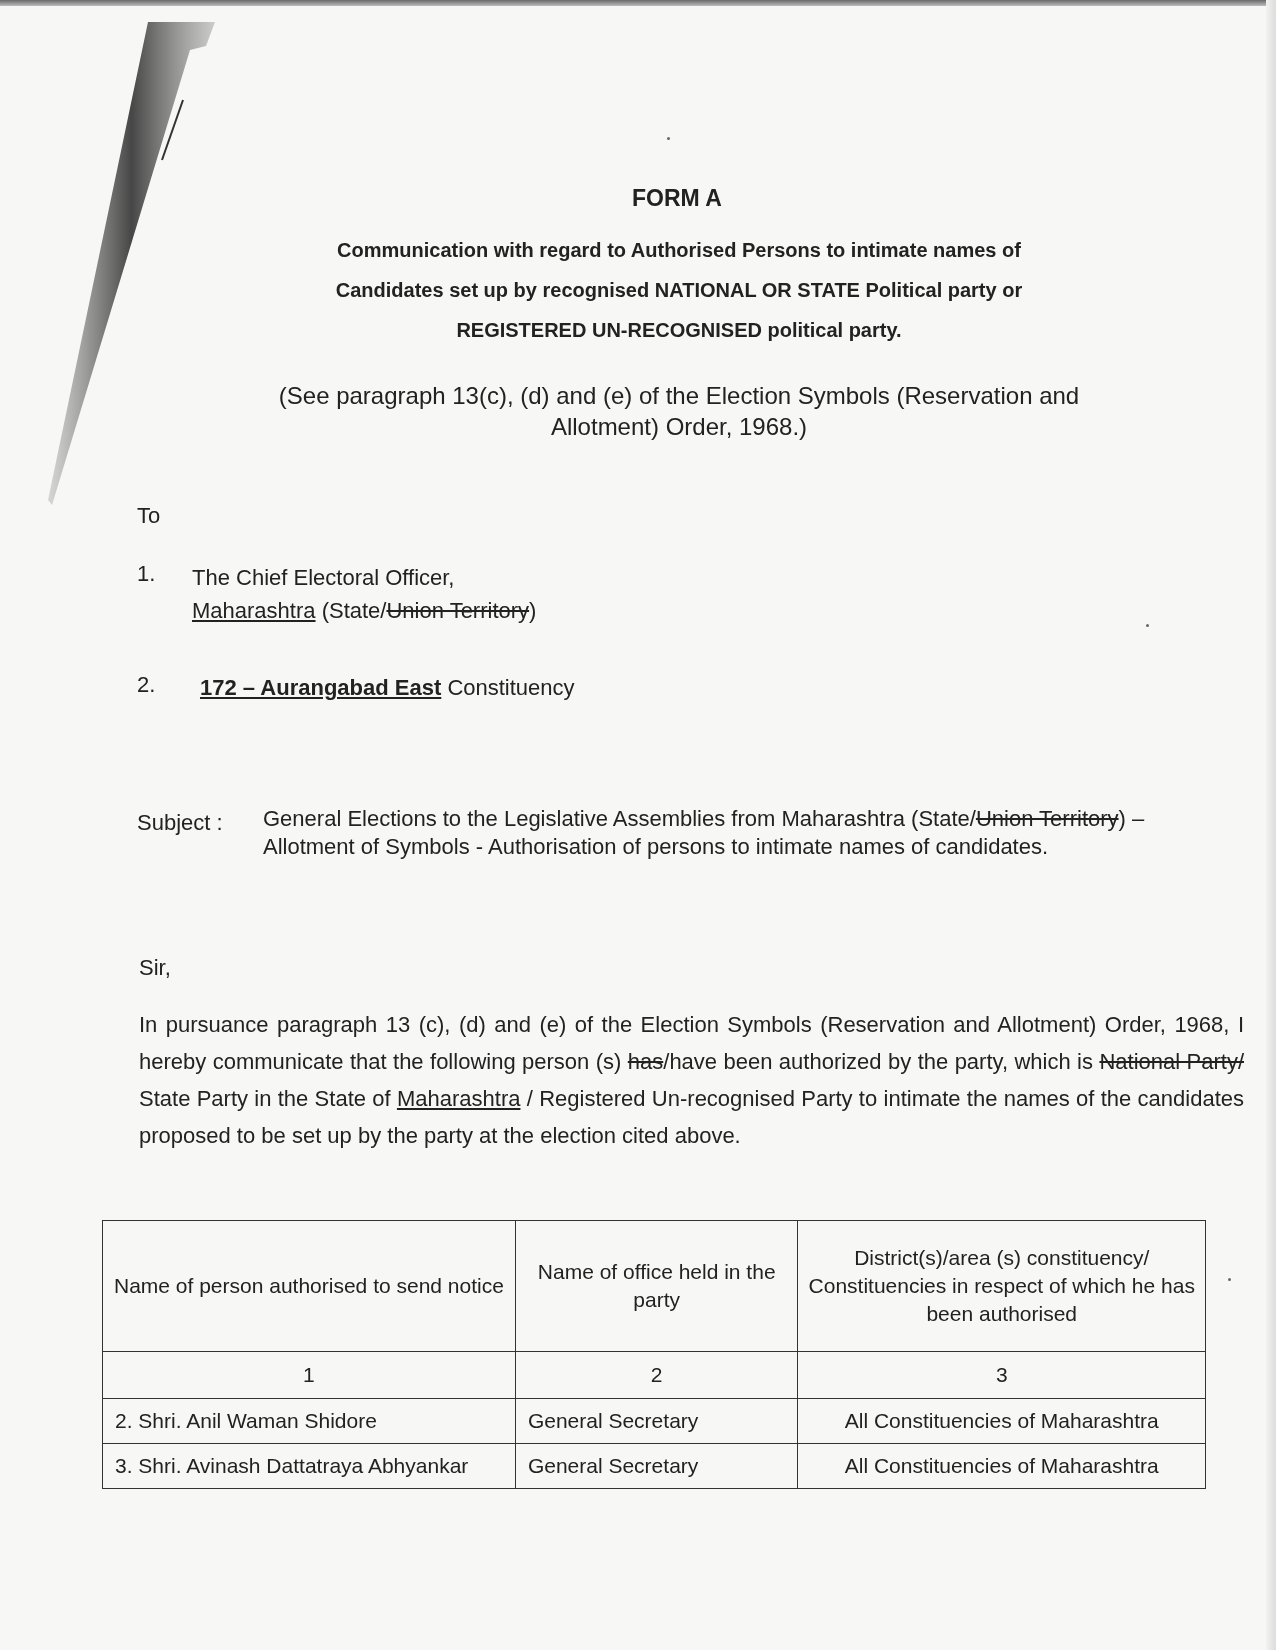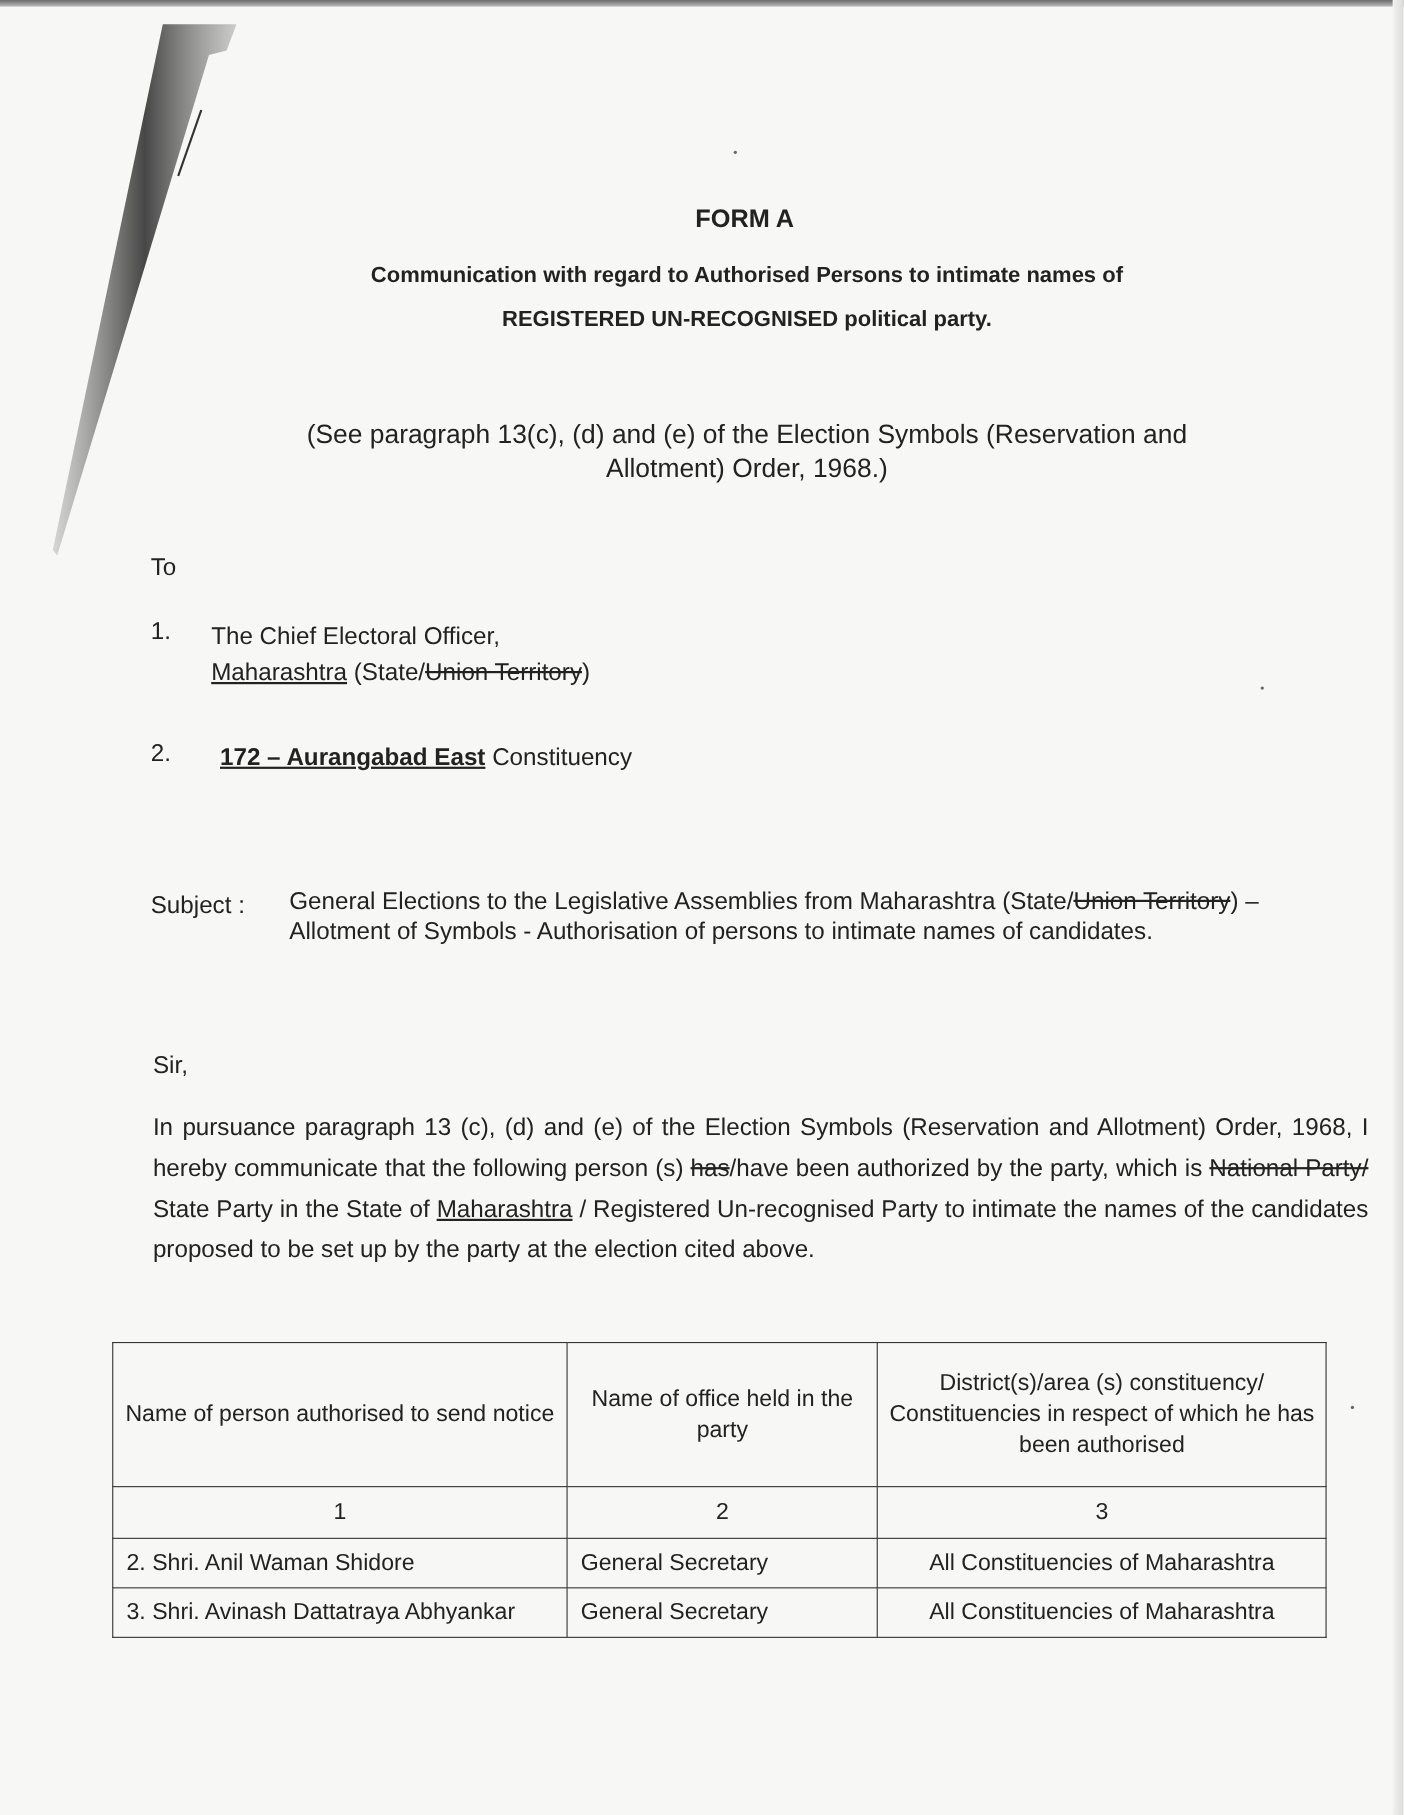--- a/index.html
+++ b/index.html
@@ -59,20 +59,21 @@
     </linearGradient>
   </defs>
   <polygon points="148,22 215,22 206,46 190,50 52,505 48,500" fill="url(#sg)"></polygon>
   <line x1="183" y1="100" x2="162" y2="160" stroke="#333" stroke-width="2"></line>
 </svg>
 
 <div class="abs center form-title">FORM A</div>
 
 <div class="abs center heading">
   <div>Communication with regard to Authorised Persons to intimate names of</div>
+  <div>Candidates set up by recognised NATIONAL OR STATE Political party or</div>
   <div>REGISTERED UN-RECOGNISED political party.</div>
 </div>
 
 <div class="abs center see">
   <div>(See paragraph 13(c), (d) and (e) of the Election Symbols (Reservation and</div>
   <div>Allotment) Order, 1968.)</div>
 </div>
 
 <div class="abs txt to">To</div>
 

